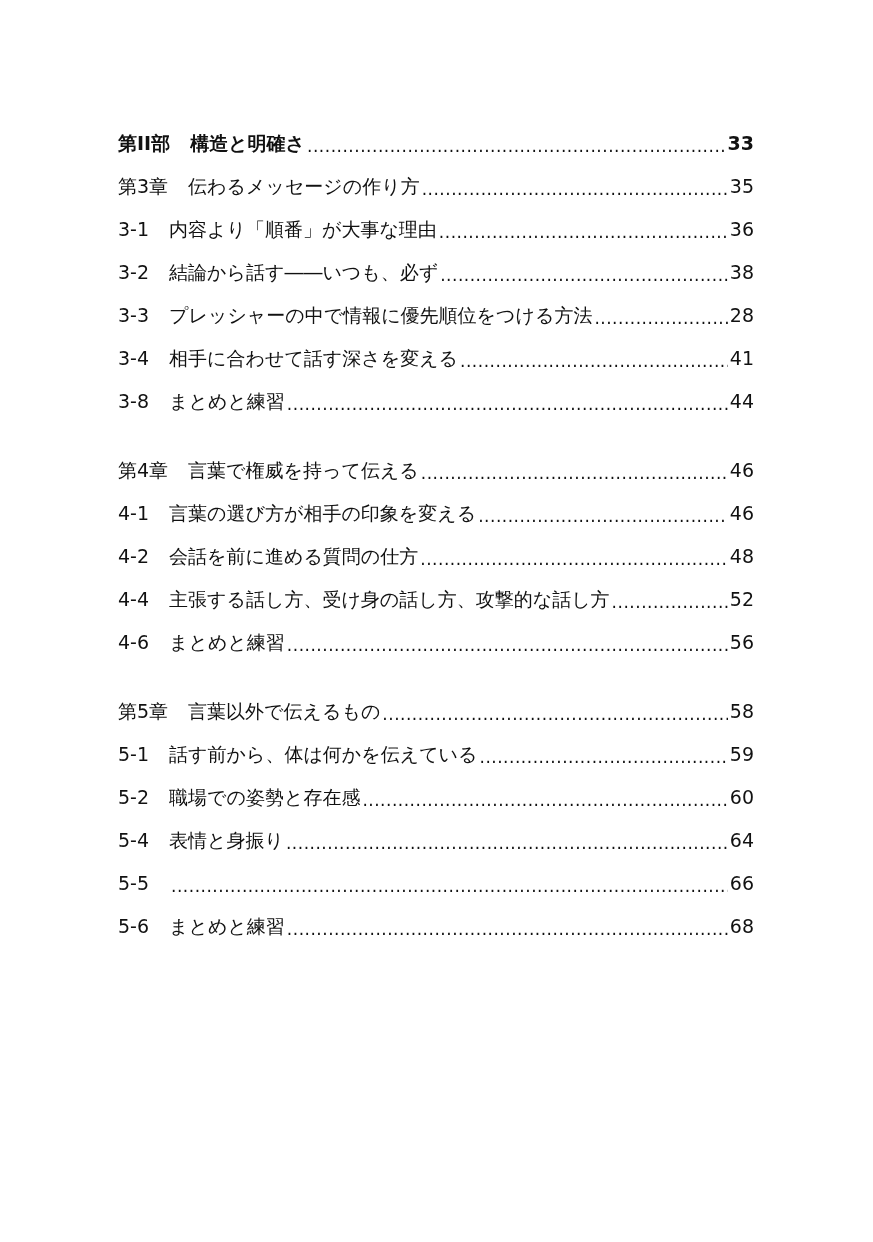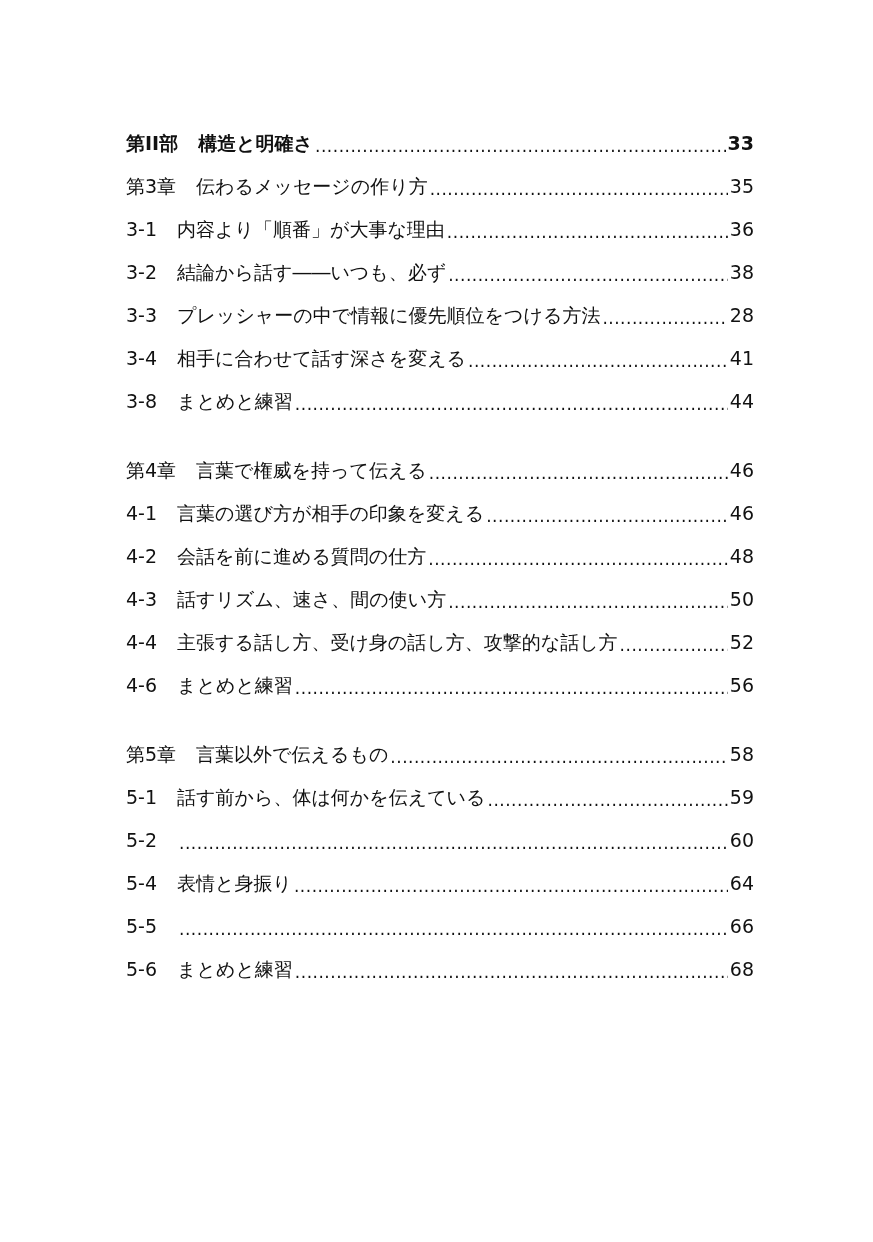--- a/index.html
+++ b/index.html
@@ -21,21 +21,20 @@
       top: 122px;
       width: 636px;
     }
     .row {
       display: flex;
       align-items: flex-end;
       height: 43px;
       font-size: 19px;
       line-height: 43px;
       white-space: nowrap;
-      margin-left: 8px;
     }
     .row.part {
       font-weight: bold;
     }
     .row .num {
       flex: 0 0 auto;
       padding-right: 20px;
     }
     .row .title {
       flex: 0 1 auto;
@@ -129,26 +128,20 @@
     <span class="leader"></span>
     <span class="page">46</span>
   </div>
   <div class="row section">
     <span class="num">4-2</span>
     <span class="title">会話を前に進める質問の仕方</span>
     <span class="leader"></span>
     <span class="page">48</span>
   </div>
   <div class="row section">
-    <span class="num">4-3</span>
-    <span class="title">話すリズム、速さ、間の使い方</span>
-    <span class="leader"></span>
-    <span class="page">50</span>
-  </div>
-  <div class="row section">
     <span class="num">4-4</span>
     <span class="title">主張する話し方、受け身の話し方、攻撃的な話し方</span>
     <span class="leader"></span>
     <span class="page">52</span>
   </div>
   <div class="row section">
     <span class="num">4-6</span>
     <span class="title">まとめと練習</span>
     <span class="leader"></span>
     <span class="page">56</span>
@@ -163,20 +156,21 @@
     <span class="page">58</span>
   </div>
   <div class="row section">
     <span class="num">5-1</span>
     <span class="title">話す前から、体は何かを伝えている</span>
     <span class="leader"></span>
     <span class="page">59</span>
   </div>
   <div class="row section">
     <span class="num">5-2</span>
+    <span class="title">職場での姿勢と存在感</span>
     <span class="leader"></span>
     <span class="page">60</span>
   </div>
   <div class="row section">
     <span class="num">5-4</span>
     <span class="title">表情と身振り</span>
     <span class="leader"></span>
     <span class="page">64</span>
   </div>
   <div class="row section">

